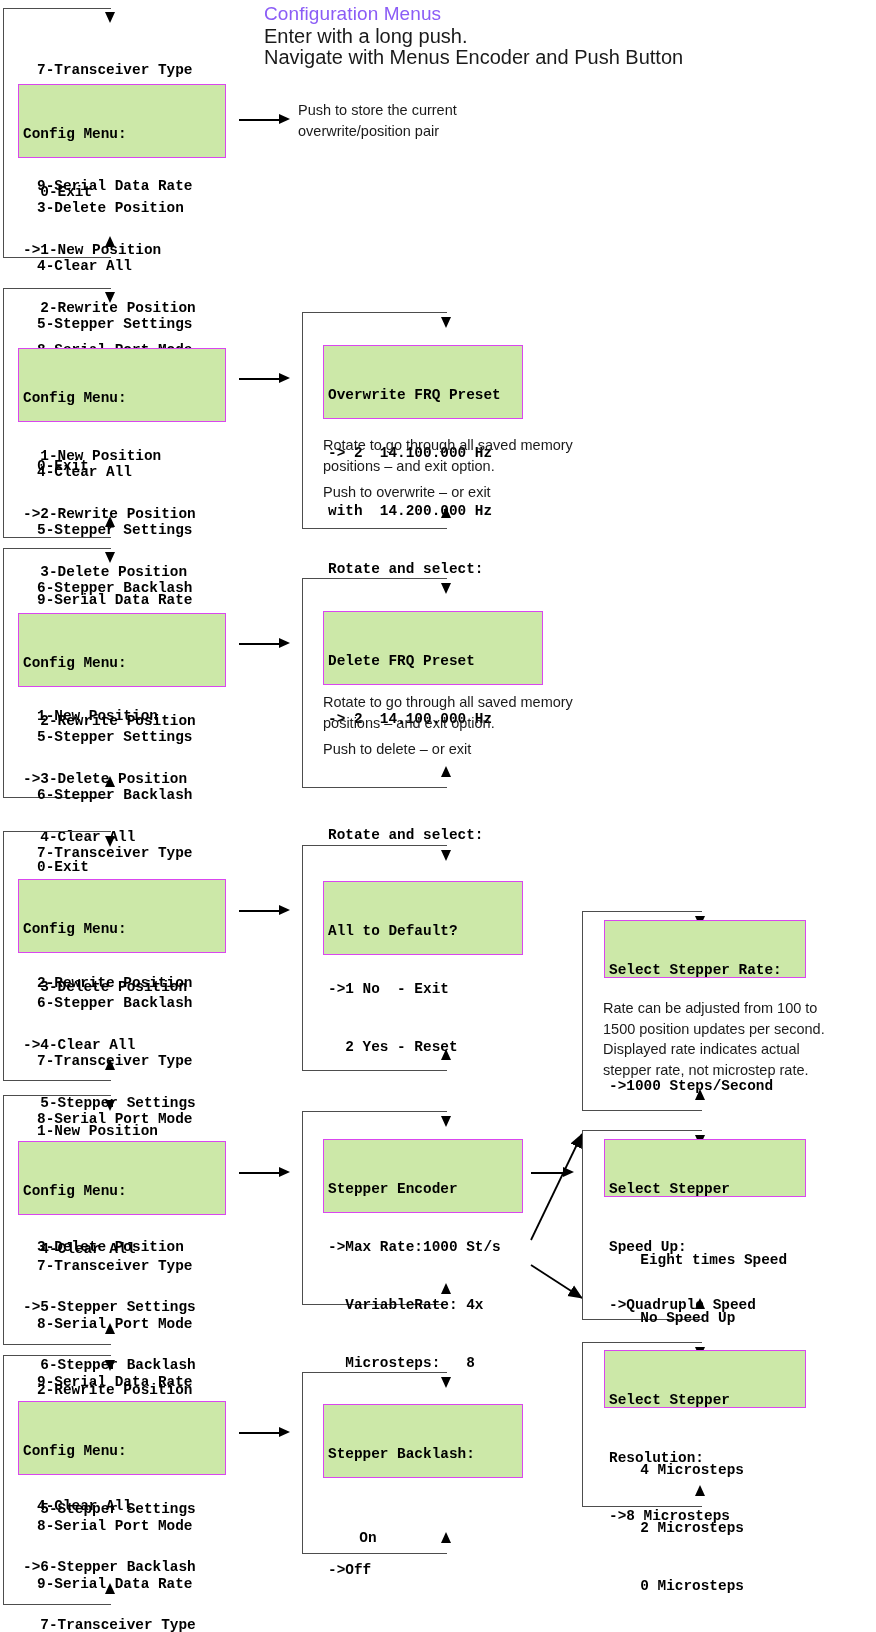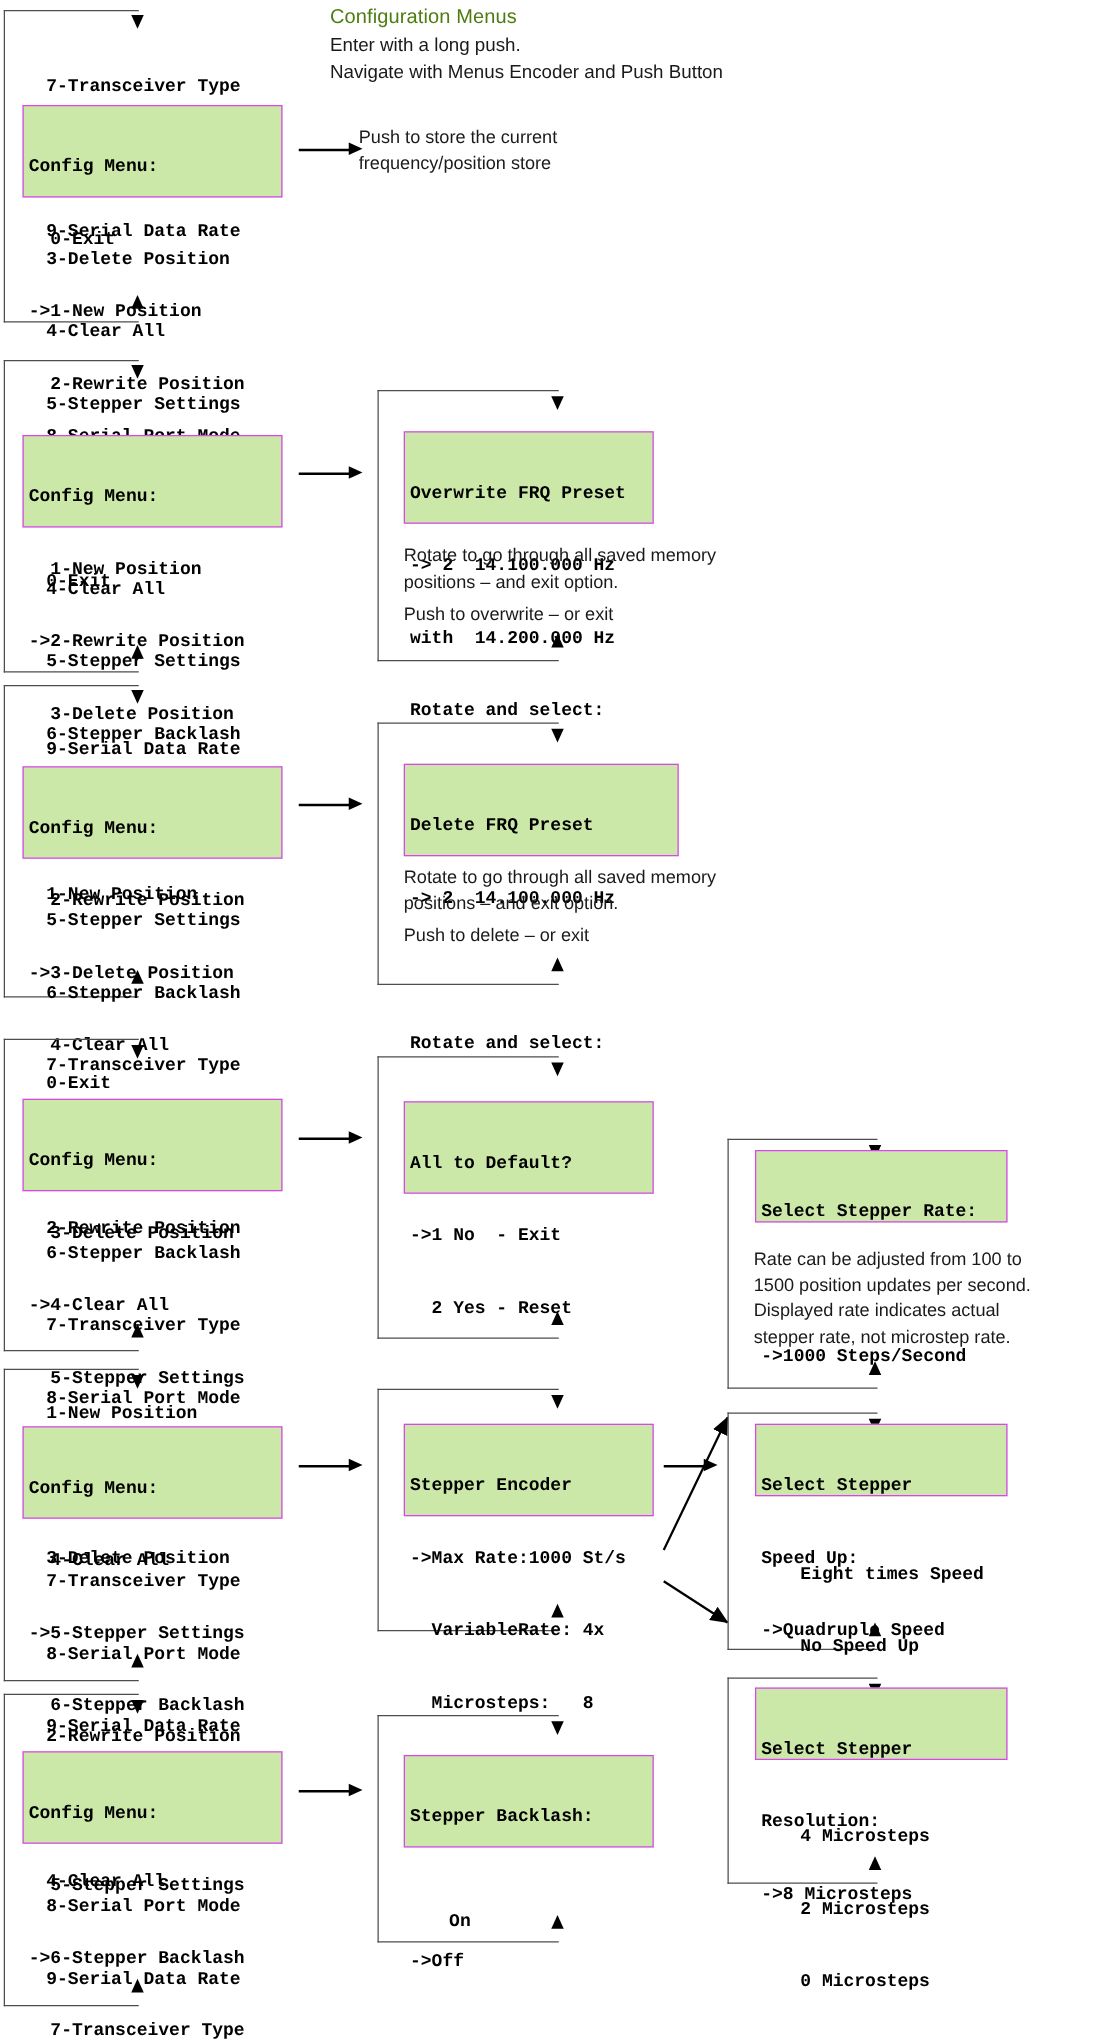--- a/index.html
+++ b/index.html
@@ -8,22 +8,22 @@
     width:876px; height:1632px;
     background:#ffffff;
     font-family:"Liberation Sans", sans-serif;
     position:relative;
     overflow:hidden;
   }
   .stage { position:absolute; left:0; top:0; width:876px; height:1632px; }
 
   
   .title-wrap { position:absolute; left:264px; top:2px; width:420px; }
-  .title { font-size:16px; color:#4d7c0f; line-height:24px; letter-spacing:0.1px; }
-  .subtitle { font-size:15px; color:#1a1a1a; line-height:21px; }
+  .title { font-size:19px; color:#8b5cf6; line-height:24px; letter-spacing:0.1px; }
+  .subtitle { font-size:20px; color:#1a1a1a; line-height:21px; }
 
   
   .mono {
     font-family:"Liberation Mono","DejaVu Sans Mono", monospace;
     font-weight:bold;
     font-size:14.4px;
     line-height:19.4px;
     color:#000;
     white-space:pre;
     letter-spacing:0px;
@@ -86,23 +86,23 @@
   </div>
   <div class="menu-col mono" style="left:18px; top:160px;">
     <div class="menu-line">3-Delete Position</div>
     <div class="menu-line">4-Clear All</div>
     <div class="menu-line">5-Stepper Settings</div>
     <div class="menu-line">6-Stepper Backlash</div>
   </div>
 
   <div class="hline-b" style="left:239px; top:119px; width:44px;"></div>
   <div class="arr arr-right" style="left:279px; top:114px;"></div>
-  <div class="note" style="left:287px; top:100px; width:300px;">
+  <div class="note" style="left:298px; top:100px; width:300px;">
     <div>Push to store the current</div>
-    <div>frequency/position store</div>
+    <div>overwrite/position pair</div>
   </div>
 
   <div class="loopbox loop-open-right" style="left:3px; top:288px; width:108px; height:250px;"></div>
   <div class="arr arr-down" style="left:105px; top:292px;"></div>
   <div class="arr arr-up" style="left:105px; top:516px;"></div>
 
   <div class="menu-col mono" style="left:18px; top:302px;">
     <div class="menu-line">8-Serial Port Mode</div>
     <div class="menu-line">9-Serial Data Rate</div>
     <div class="menu-line">0-Exit</div>

